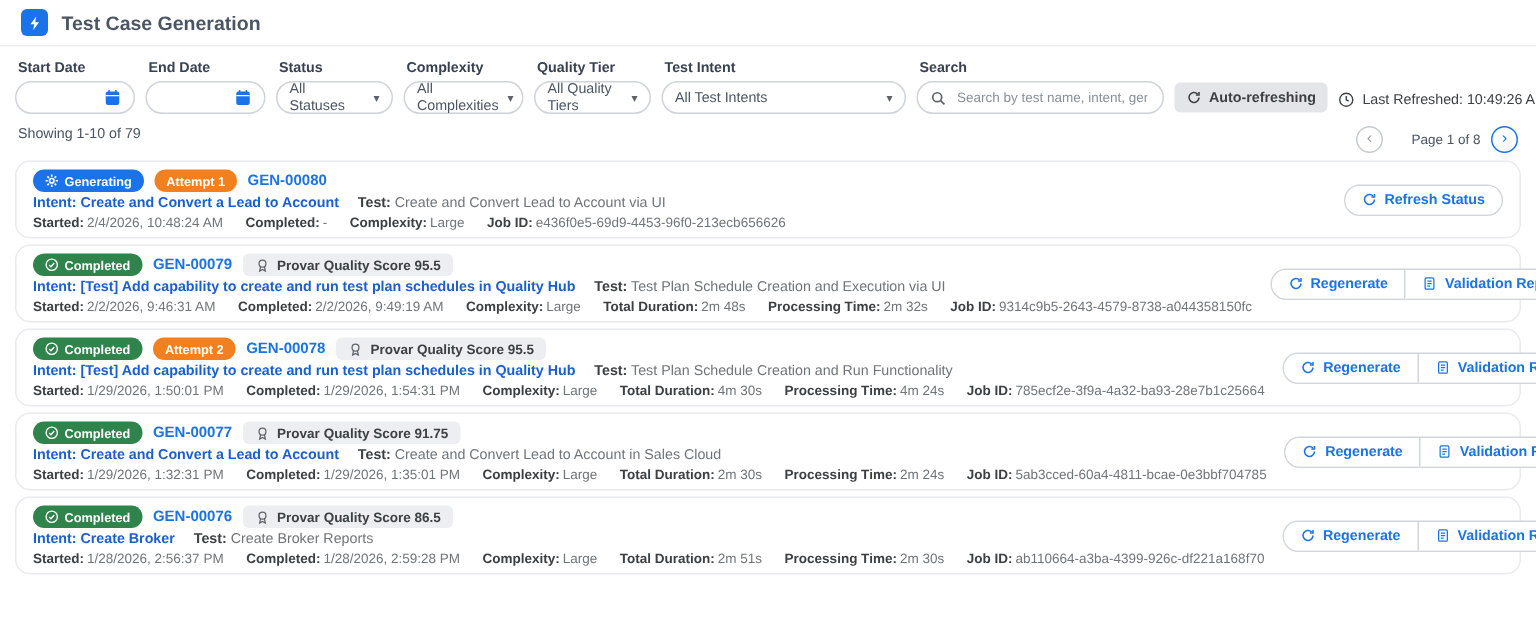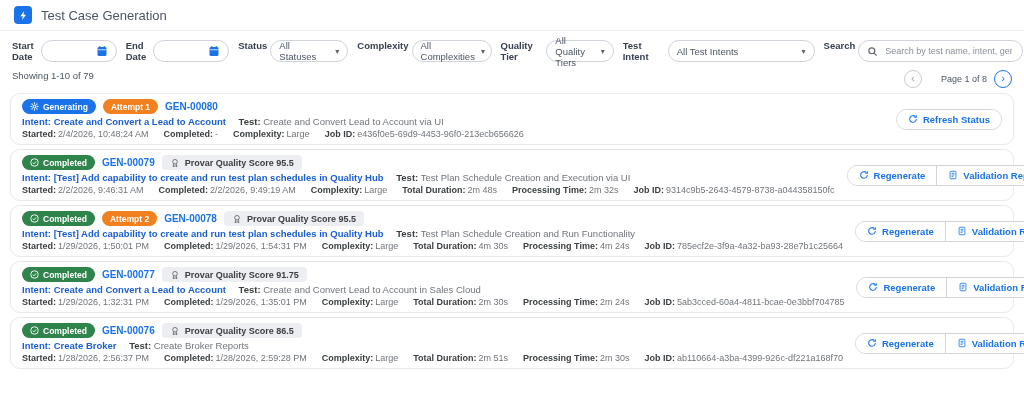--- a/index.html
+++ b/index.html
@@ -5,28 +5,28 @@
   * { box-sizing: border-box; }
   html,body { margin:0; padding:0; }
   body {
     width:1024px; height:413px; overflow:hidden; background:#fff;
     font-family:"Liberation Sans", sans-serif; color:#374151;
   }
   
   .app-header { display:flex; align-items:center; gap:9px; padding:6px 14px; border-bottom:1px solid #eef0f2; }
   .app-icon { width:18px; height:18px; border-radius:4px; background:#1a73e8; color:#fff; display:flex; align-items:center; justify-content:center; flex-shrink:0; }
   .app-icon svg { width:11px; height:11px; }
-  .page-title { font-size:13px; font-weight:400; color:#4b5563; margin:0; }
+  .page-title { font-size:13px; font-weight:700; color:#4b5563; margin:0; }
   
   .tabs { display:flex; border-bottom:1px solid #e5e7eb; padding:0 4px; }
   .tab { background:none; border:none; border-bottom:2px solid transparent; padding:6px 13px; font-size:10.5px; color:#374151; font-family:inherit; cursor:pointer; }
   .tab.active { color:#1a65d6; font-weight:700; border-bottom-color:#1a65d6; }
   
   .filters { display:flex; align-items:flex-end; gap:7px; padding:9px 10px 7px; }
-  .fgroup { display:flex; flex-direction:row; gap:3px; }
+  .fgroup { display:flex; flex-direction:column; gap:3px; }
   .fgroup label { font-size:9.5px; font-weight:700; color:#374151; padding-left:2px; }
   .control { height:22px; border:1px solid #cfd4da; border-radius:12px; display:flex; align-items:center; padding:0 8px; font-size:9.5px; color:#4b5563; background:#fff; }
   .datebox { width:80px; justify-content:space-between; cursor:text; }
   .datebox input { border:none; outline:none; width:46px; font-size:9.5px; font-family:inherit; padding:0; }
   .cal-ic { width:12px; height:12px; color:#1a73e8; display:flex; }
   .select { justify-content:space-between; cursor:pointer; gap:6px; }
   .select .chev { color:#5f6368; font-size:8px; }
   .w-status{width:78px;} .w-complexity{width:80px;} .w-tier{width:78px;} .w-intent{width:163px;}
   .searchbox { width:165px; gap:5px; }
   .search-ic { width:11px; height:11px; color:#5f6368; display:flex; flex-shrink:0; }

